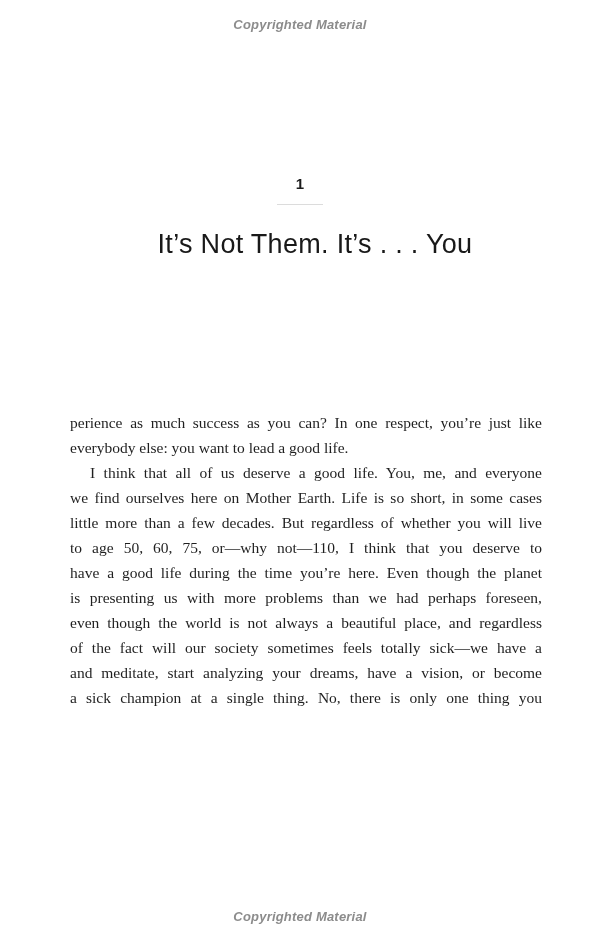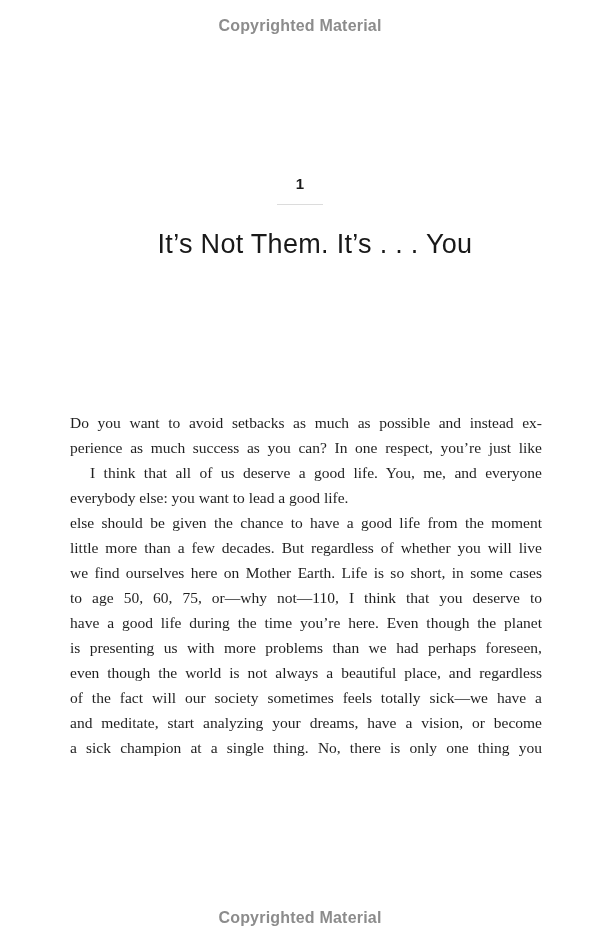--- a/index.html
+++ b/index.html
@@ -14,24 +14,25 @@
     background: #ffffff;
     overflow: hidden;
     font-family: "Liberation Serif", serif;
   }
   .watermark {
     position: absolute;
     left: 0;
     width: 600px;
     text-align: center;
     font-family: "Liberation Sans", sans-serif;
-    font-size: 16px;
+    font-size: 13px;
     font-weight: 700;
     color: #8c8c8c;
     letter-spacing: 0.2px;
+    font-style: italic;
   }
   .watermark.top { top: 17px; }
   .watermark.bottom { top: 909px; }
 
   .chapter-number {
     position: absolute;
     top: 175px;
     left: 0;
     width: 600px;
     text-align: center;
@@ -96,28 +97,26 @@
   <div class="watermark top">Copyrighted Material</div>
 
   <div class="chapter-number">1</div>
 
   <div class="chapter-divider"></div>
 
   <div class="chapter-title">It’s Not Them. It’s . . . You</div>
 
   <div class="body-text">
 
-    <span class="line">Do you want to avoid setbacks as much as possible and instead ex-</span>
     <span class="line">perience as much success as you can? In one respect, you’re just like</span>
+    <span class="line end">everybody else: you want to lead a good life.</span>
+
     <span class="line indent">I think that all of us deserve a good life. You, me, and everyone</span>
-
-    <span class="line end">everybody else: you want to lead a good life.</span>
-    <span class="line">else should be given the chance to have a good life from the moment</span>
+    <span class="line">we find ourselves here on Mother Earth. Life is so short, in some cases</span>
     <span class="line">little more than a few decades. But regardless of whether you will live</span>
-    <span class="line">we find ourselves here on Mother Earth. Life is so short, in some cases</span>
     <span class="line">to age 50, 60, 75, or—why not—110, I think that you deserve to</span>
     <span class="line">have a good life during the time you’re here. Even though the planet</span>
     <span class="line">is presenting us with more problems than we had perhaps foreseen,</span>
     <span class="line">even though the world is not always a beautiful place, and regardless</span>
     <span class="line">of the fact will our society sometimes feels totally sick—we have a</span>
 
     <span class="line">and meditate, start analyzing your dreams, have a vision, or become</span>
     <span class="line">a sick champion at a single thing. No, there is only one thing you</span>
   </div>
 

